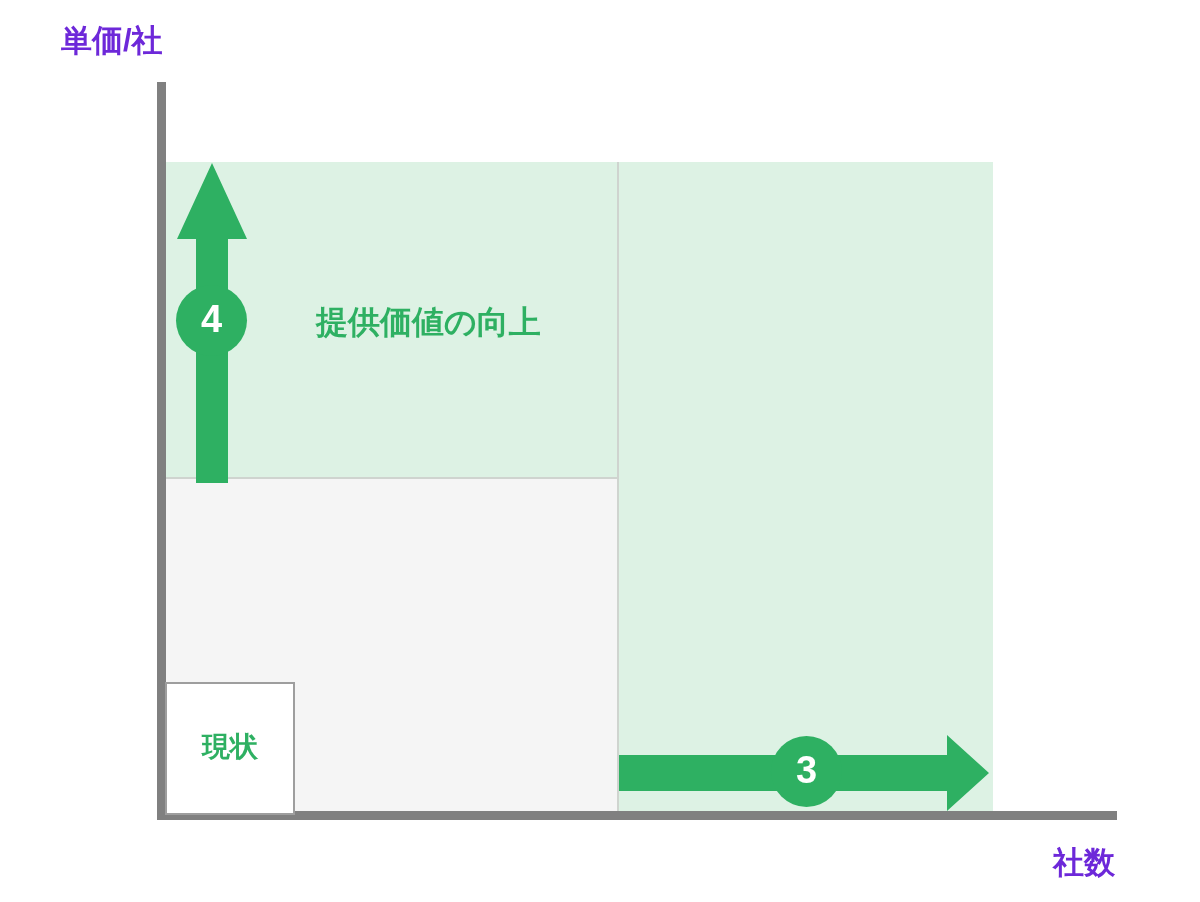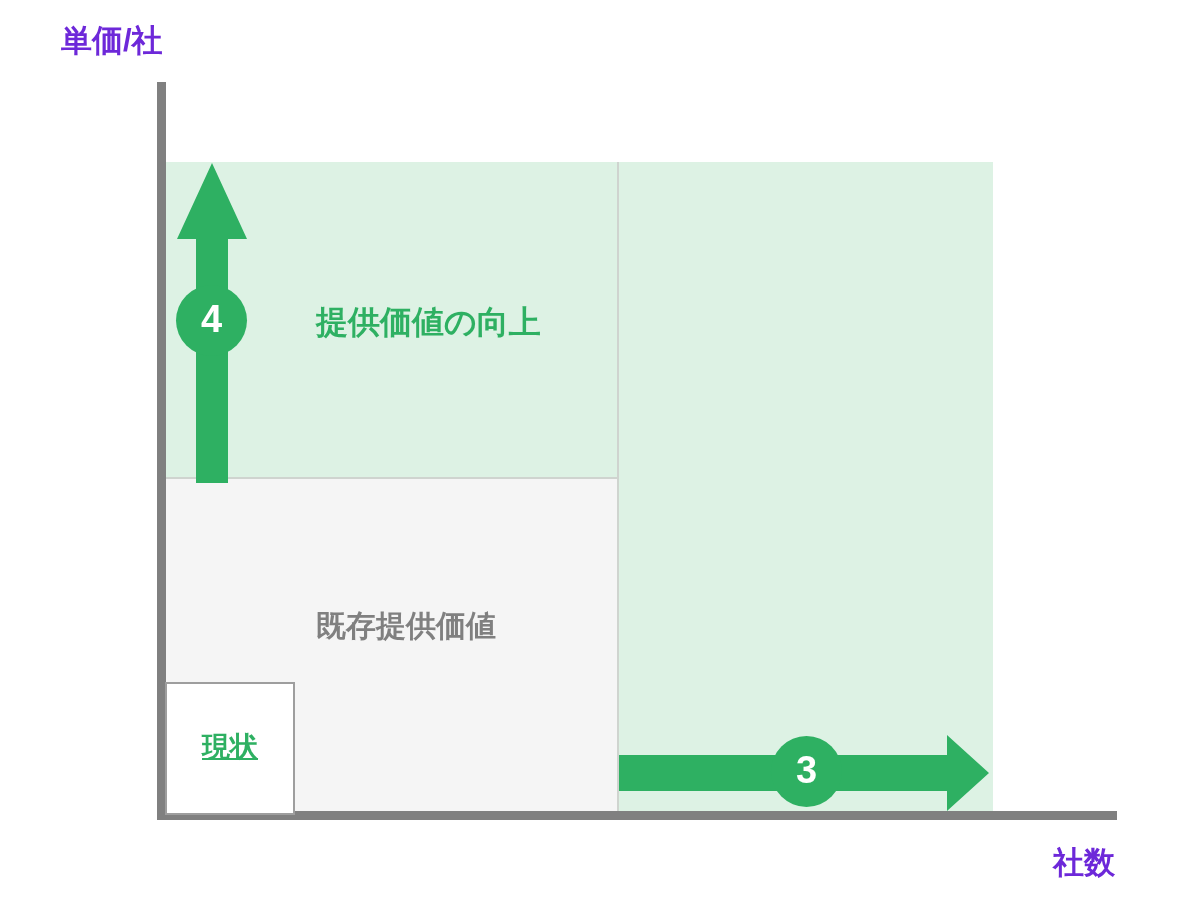--- a/index.html
+++ b/index.html
@@ -119,21 +119,20 @@
     box-sizing: border-box;
     display: flex;
     align-items: center;
     justify-content: center;
   }
   .box-current span {
     font-weight: bold;
     font-size: 28px;
     color: #2eb062;
     margin-top: -4px;
-    text-decoration: underline;
   }
 
   
   .arrow-up-svg {
     position: absolute;
     left: 175px; top: 161px;
     width: 74px; height: 322px;
   }
   .arrow-right-svg {
     position: absolute;
@@ -179,21 +178,20 @@
   <div class="divider-v"></div>
   <div class="divider-h"></div>
 
   <div class="axis-y"></div>
   <div class="axis-x"></div>
 
   <div class="region-text text-uplift">提供価値の向上</div>
 
 
   <div class="region-text text-domestic">
-    <div>既存提供価値</div>
   </div>
 
   <svg class="arrow-up-svg" viewBox="0 0 74 322">
     <polygon points="37,2 72,78 53,78 53,322 21,322 21,78 2,78" fill="#2eb062"></polygon>
   </svg>
 
   <svg class="arrow-right-svg" viewBox="0 0 374 80">
     <polygon points="2,22 330,22 330,2 372,40 330,78 330,58 2,58" fill="#2eb062"></polygon>
   </svg>
 

